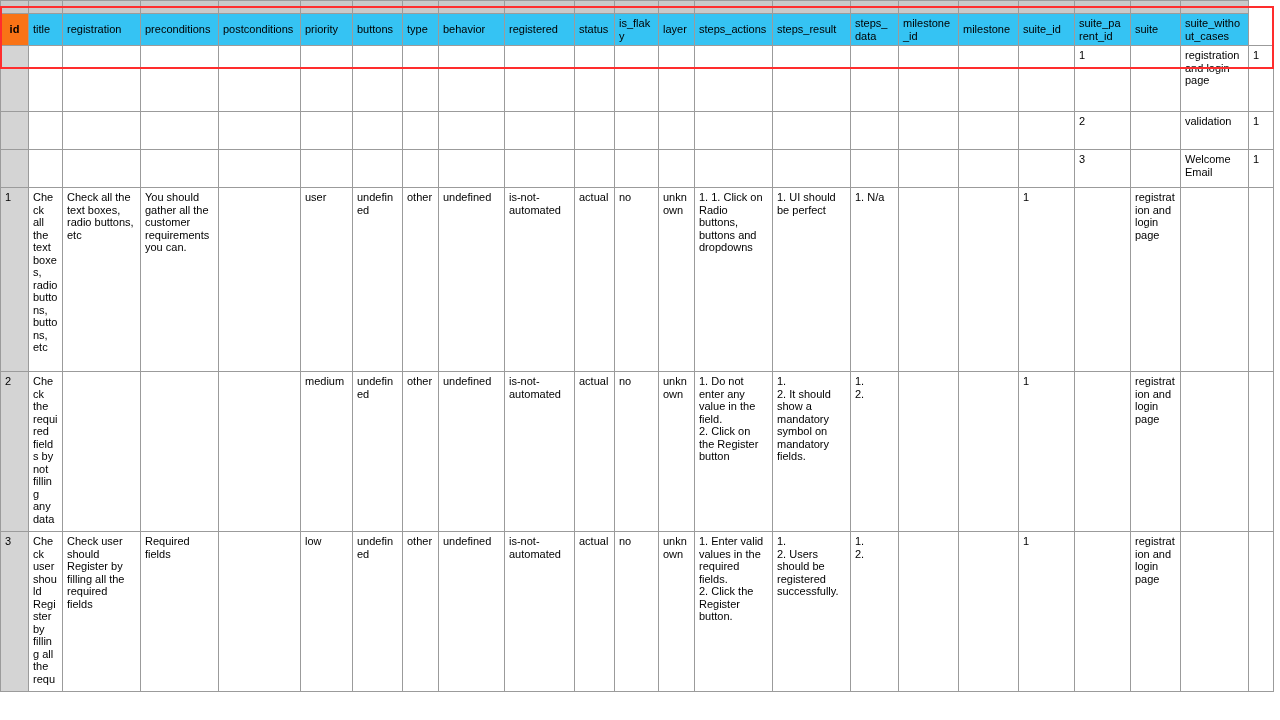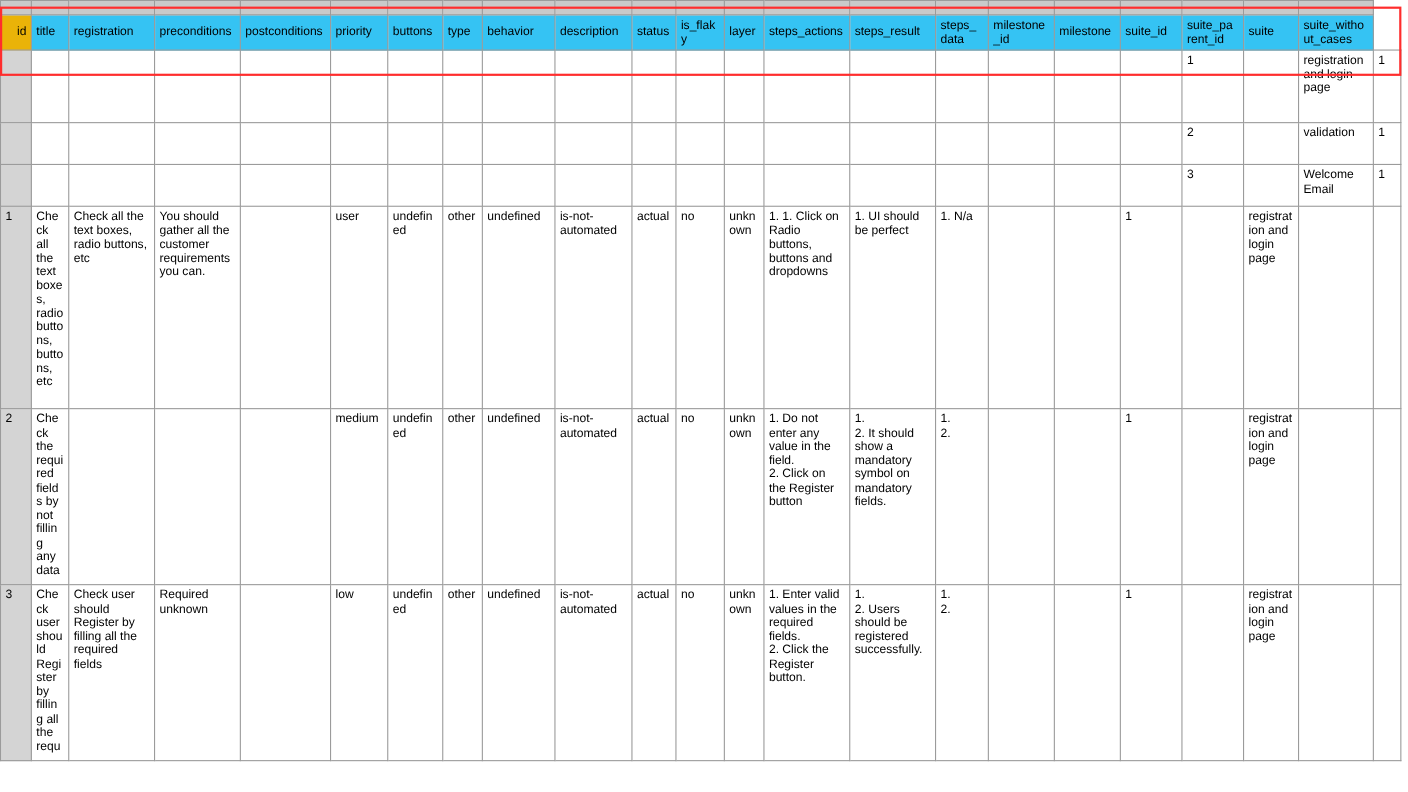--- a/index.html
+++ b/index.html
@@ -41,23 +41,23 @@
   tr.spacer td.rowhdr { background: #c9c9c9; }
 
   
   tr.head th {
     background: #35c3f3;
     height: 30px;
     vertical-align: middle;
     font-size: 11px;
   }
   tr.head th.rowhdr {
-    background: #eab308;
-    font-weight: normal;
-    text-align: right;
+    background: #f97316;
+    font-weight: bold;
+    text-align: center;
     vertical-align: middle;
   }
   
   td.rowhdr {
     background: #d4d4d4;
     text-align: center;
     font-weight: bold;
     vertical-align: top;
     padding-top: 3px;
   }
@@ -133,21 +133,21 @@
         <tr class="head">
           <th class="rowhdr">id</th>
           <th>title</th>
           <th>registration</th>
           <th>preconditions</th>
           <th>postconditions</th>
           <th>priority</th>
           <th>buttons</th>
           <th>type</th>
           <th>behavior</th>
-          <th>description</th>
+          <th>registered</th>
           <th>status</th>
           <th>is_flaky</th>
           <th>layer</th>
           <th>steps_actions</th>
           <th>steps_result</th>
           <th>steps_<br>data</th>
           <th>milestone<br>_id</th>
           <th>milestone</th>
           <th>suite_id</th>
           <th>suite_pa<br>rent_id</th>
@@ -276,21 +276,21 @@
           <td class="num">1</td>
           <td></td>
           <td>registration and login page</td>
           <td></td>
           <td></td>
         </tr>
         <tr style="height: 160px;">
           <td class="rowhdr">3</td>
           <td>Check user should Register by filling all the requ</td>
           <td>Check user should Register by filling all the required fields</td>
-          <td>Required unknown</td>
+          <td>Required fields</td>
           <td></td>
           <td>low</td>
           <td>undefined</td>
           <td>other</td>
           <td>undefined</td>
           <td>is-not-automated</td>
           <td>actual</td>
           <td>no</td>
           <td>unknown</td>
           <td>1. Enter valid values in the required fields.<br>2. Click the Register button.</td>

